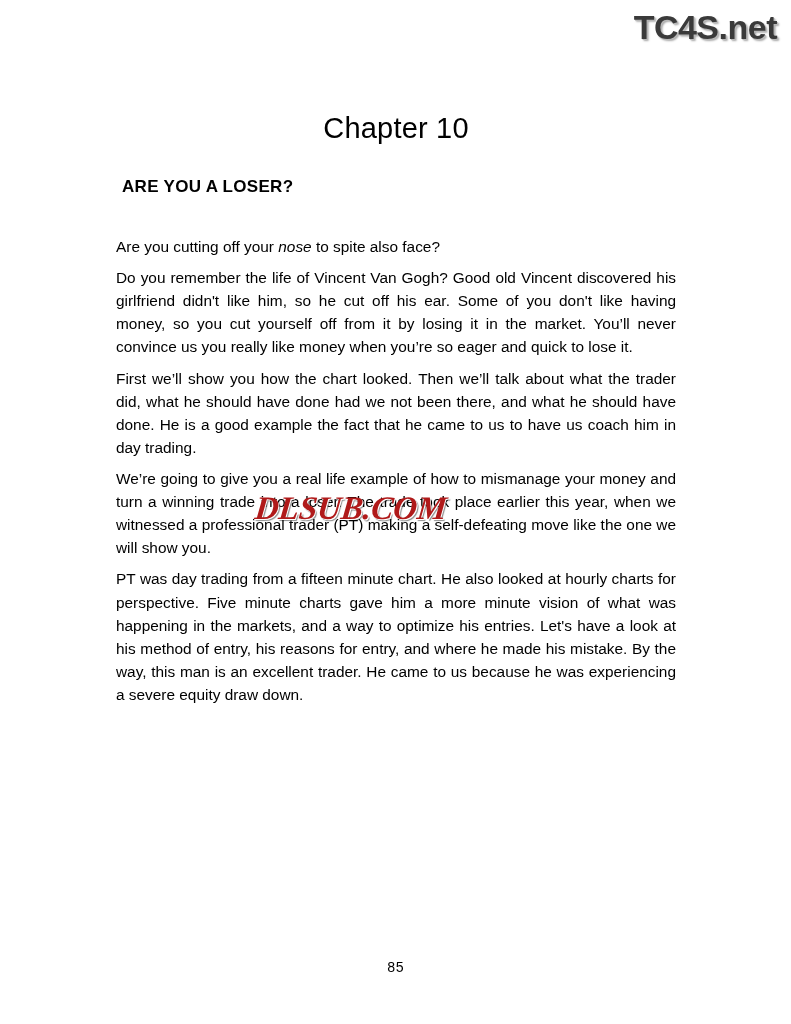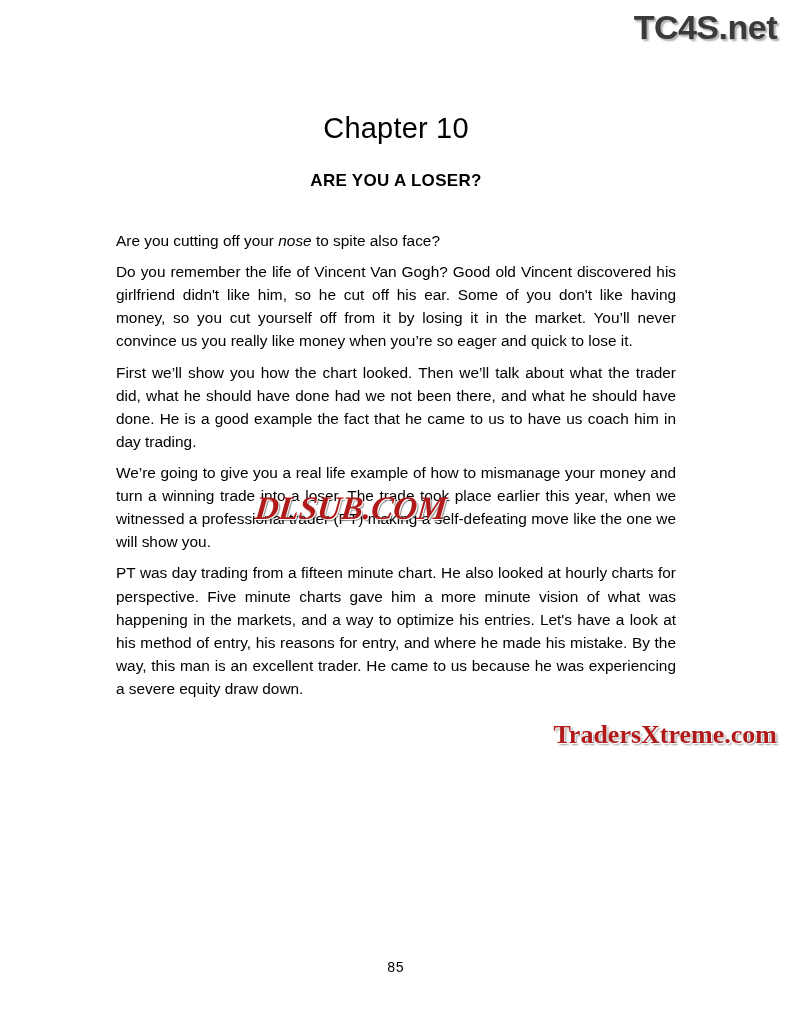--- a/index.html
+++ b/index.html
@@ -44,24 +44,24 @@
   .chapter-title {
     text-align: center;
     font-size: 29px;
     font-weight: normal;
     margin: 0;
     padding-top: 97px;
     letter-spacing: 0.2px;
   }
 
   .chapter-subtitle {
-    text-align: center;
+    text-align: left;
     font-size: 17px;
     font-weight: bold;
-    margin: 0;
+    margin: 6px;
     padding-top: 26px;
     letter-spacing: 0.3px;
   }
 
   p.body-par {
     font-size: 15.4px;
     line-height: 1.5;
     margin: 0;
     text-align: justify;
   }
@@ -133,15 +133,14 @@
 
     <p class="body-par spaced">We’re going to give you a real life example of how to mismanage your money and turn a winning trade into a loser.  The trade took place earlier this year, when we witnessed a professional trader (PT) making a self-defeating move like the one we will show you.</p>
 
     <p class="body-par spaced">PT was day trading from a fifteen minute chart.  He also looked at hourly charts for perspective.  Five minute charts gave him a more minute vision of what was happening in the markets, and a way to optimize his entries.  Let's have a look at his method of entry, his reasons for entry, and where he made his mistake.  By the way, this man is an excellent trader.   He came to us because he was experiencing a severe equity draw down.</p>
   </div>
 
   <div class="center-watermark">DLSUB.COM</div>
 
   <div class="page-number">85</div>
 
-  <div class="bottom-watermark">TradersXtreme.com</div>
 
 </div>
 
 </body></html>

